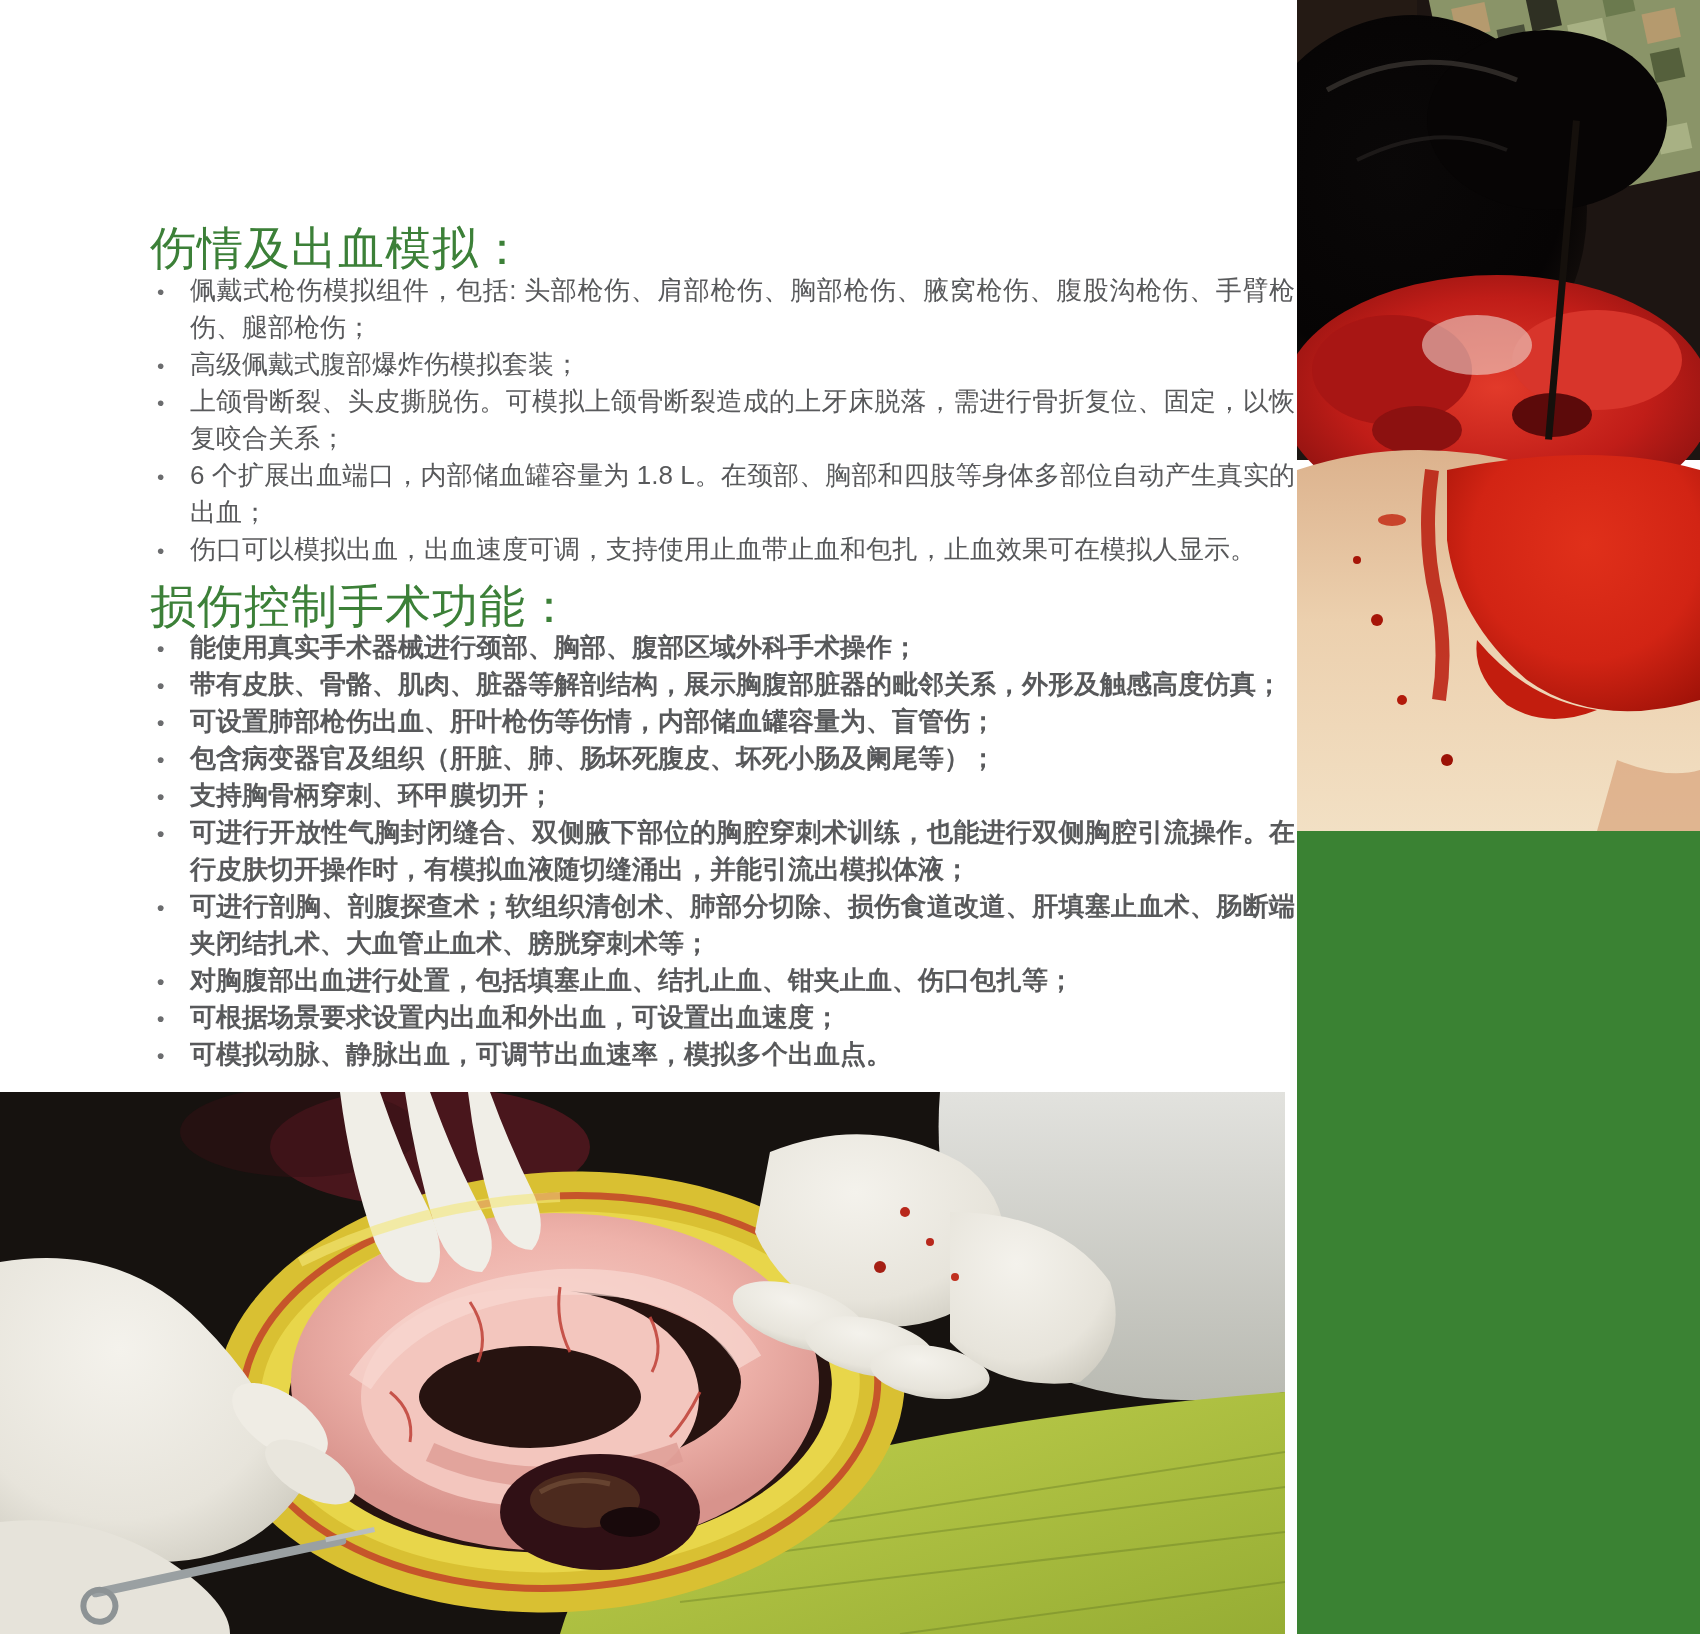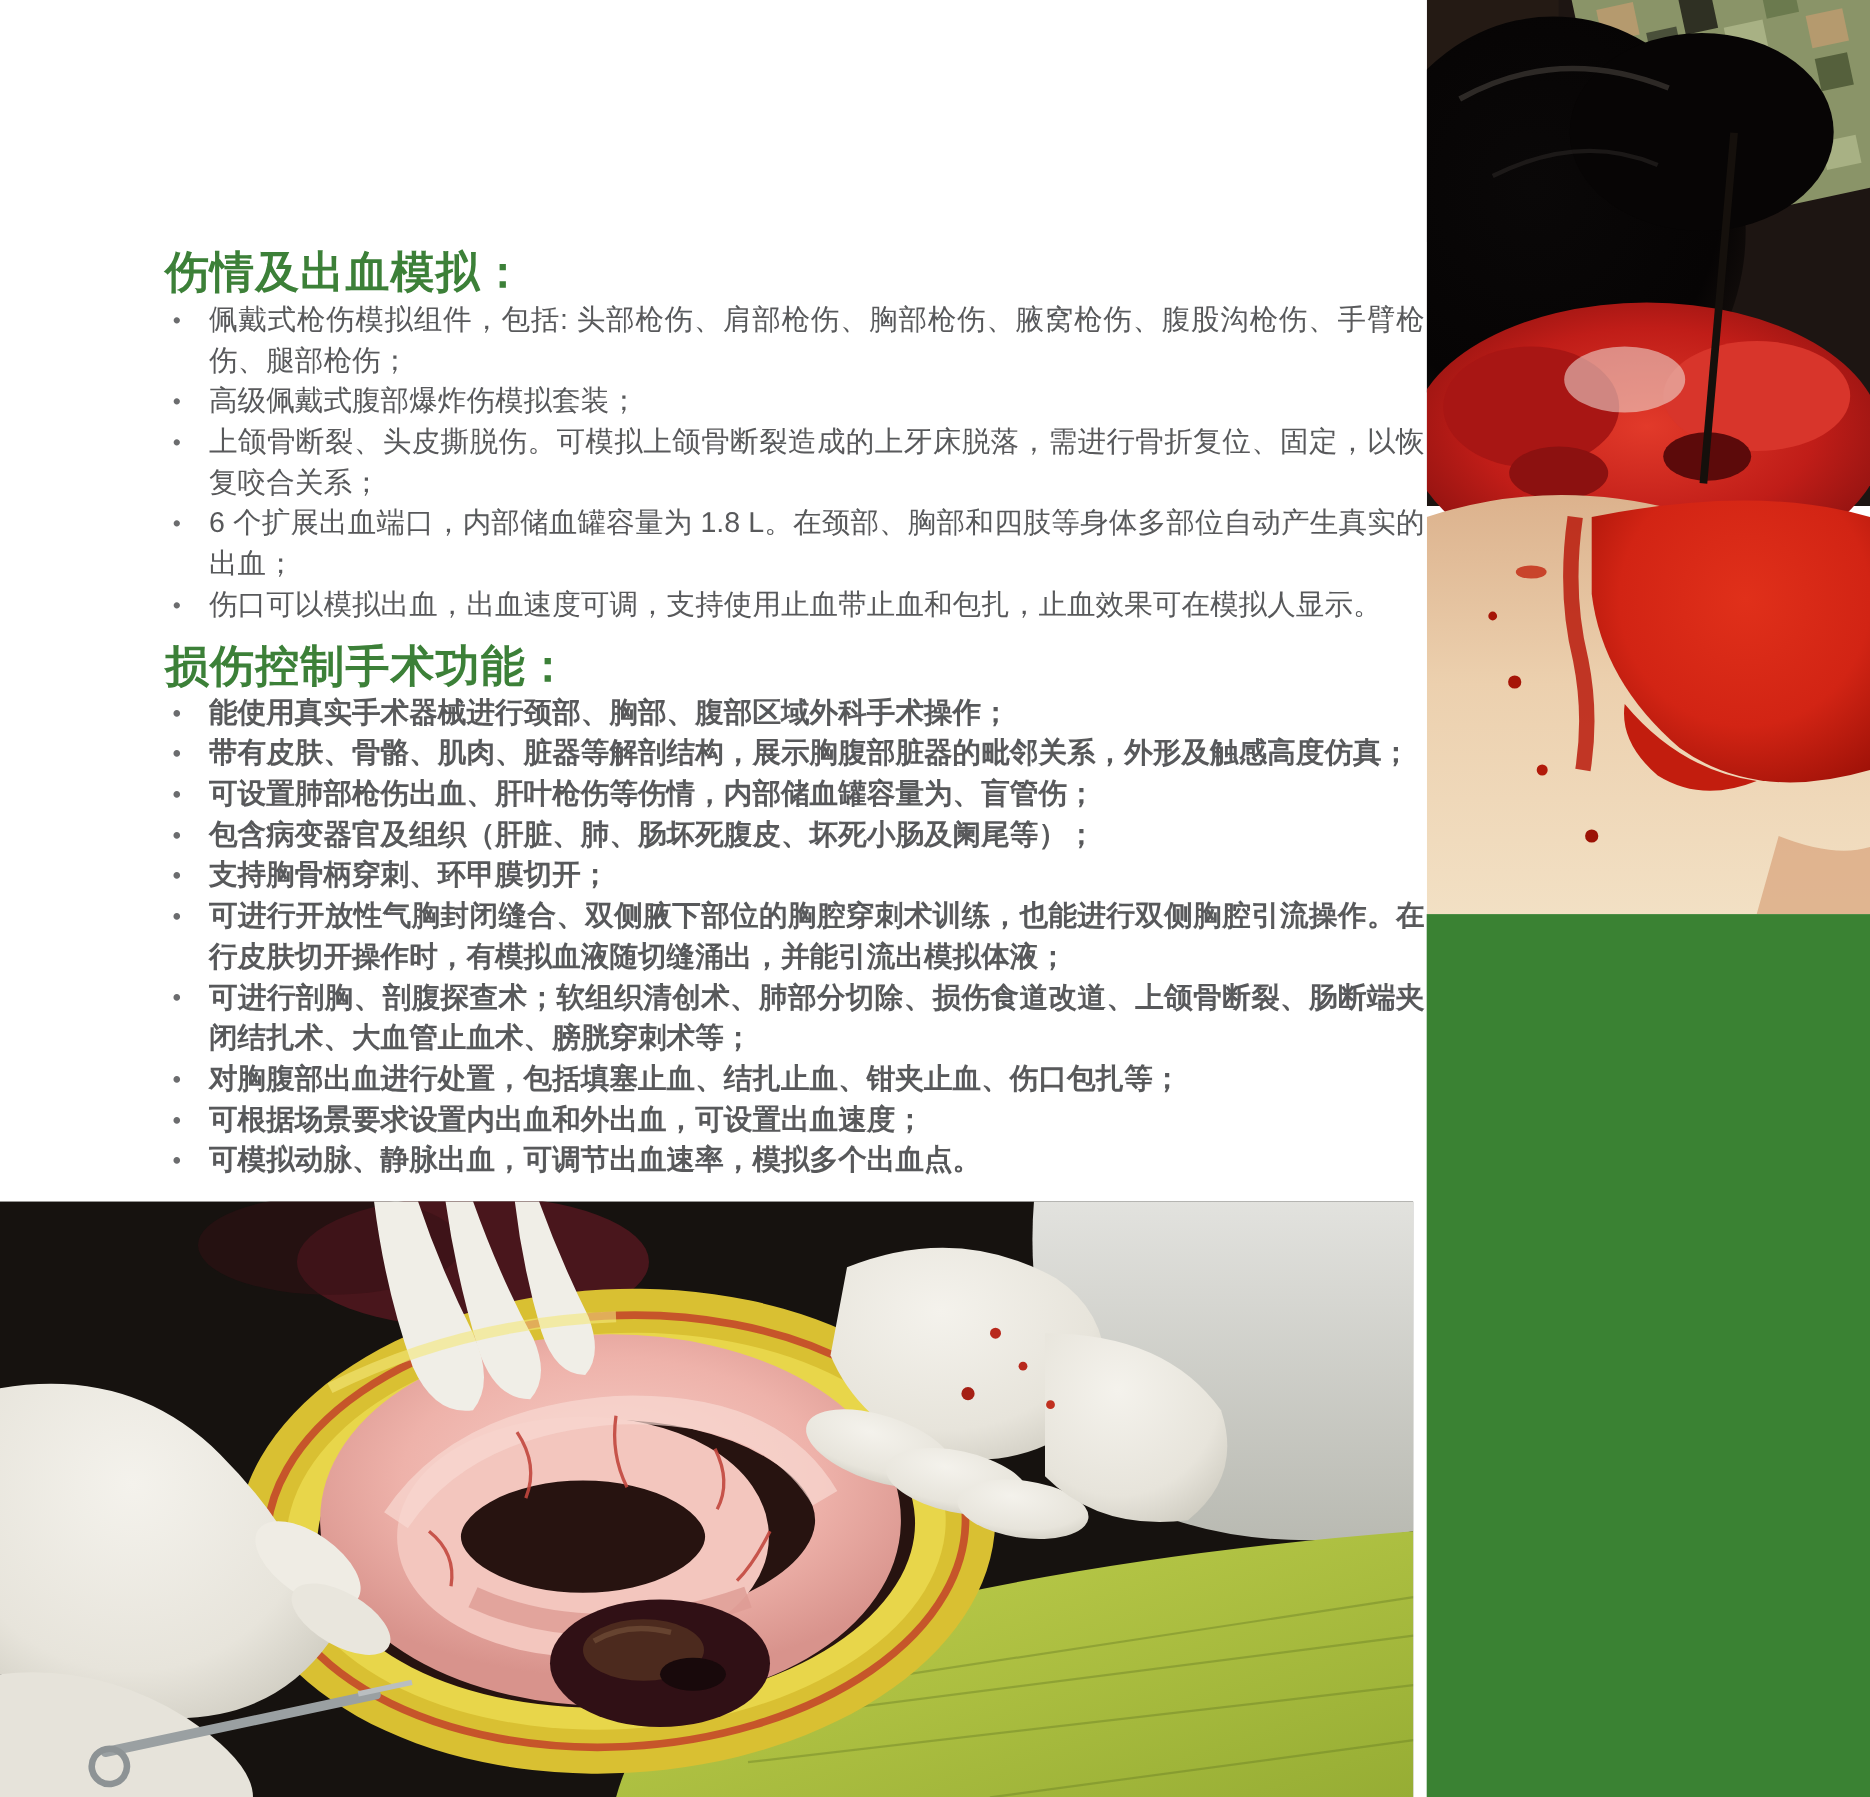--- a/index.html
+++ b/index.html
@@ -5,21 +5,21 @@
   html,body{margin:0;padding:0;}
   body{
     width:1700px;height:1634px;position:relative;overflow:hidden;
     background:#ffffff;
     font-family:"Liberation Sans", sans-serif;
   }
   .text-col{
     position:absolute;left:150px;top:230px;width:1145px;
   }
   h2.sec-heading{
-    margin:0;font-size:40px;line-height:36px;font-weight:bold;
+    margin:0;font-size:46px;line-height:36px;font-weight:normal;
     letter-spacing:1px;color:var(--heading-green,#3c8038);
   }
   h2.sec-heading.second{margin-top:20px;}
   ul.bullets{list-style:none;margin:0;padding:0;}
   ul.bullets.first{margin-top:6px;}
   ul.bullets.second{margin-top:5px;font-weight:bold;}
   ul.bullets li{
     position:relative;padding-left:40px;
     font-size:26px;line-height:37px;
     color:var(--body-text,#58595b);
@@ -56,21 +56,21 @@
   </ul>
 
   <h2 class="sec-heading second">损伤控制手术功能：</h2>
   <ul class="bullets second">
     <li>能使用真实手术器械进行颈部、胸部、腹部区域外科手术操作；</li>
     <li>带有皮肤、骨骼、肌肉、脏器等解剖结构，展示胸腹部脏器的毗邻关系，外形及触感高度仿真；</li>
     <li>可设置肺部枪伤出血、肝叶枪伤等伤情，内部储血罐容量为、盲管伤；</li>
     <li>包含病变器官及组织（肝脏、肺、肠坏死腹皮、坏死小肠及阑尾等）；</li>
     <li>支持胸骨柄穿刺、环甲膜切开；</li>
     <li>可进行开放性气胸封闭缝合、双侧腋下部位的胸腔穿刺术训练，也能进行双侧胸腔引流操作。在行皮肤切开操作时，有模拟血液随切缝涌出，并能引流出模拟体液；</li>
-    <li>可进行剖胸、剖腹探查术；软组织清创术、肺部分切除、损伤食道改道、上颌骨断裂、肠断端夹闭结扎术、大血管止血术、膀胱穿刺术等；</li>
+    <li>可进行剖胸、剖腹探查术；软组织清创术、肺部分切除、损伤食道改道、肝填塞止血术、肠断端夹闭结扎术、大血管止血术、膀胱穿刺术等；</li>
     <li>对胸腹部出血进行处置，包括填塞止血、结扎止血、钳夹止血、伤口包扎等；</li>
     <li>可根据场景要求设置内出血和外出血，可设置出血速度；</li>
     <li>可模拟动脉、静脉出血，可调节出血速率，模拟多个出血点。</li>
   </ul>
 </div>
 
 <div class="photo-top">
   <svg width="403" height="831" viewBox="0 0 403 831" xmlns="http://www.w3.org/2000/svg">
     <defs>
       <radialGradient id="blackBlob" cx="45%" cy="40%" r="70%">

